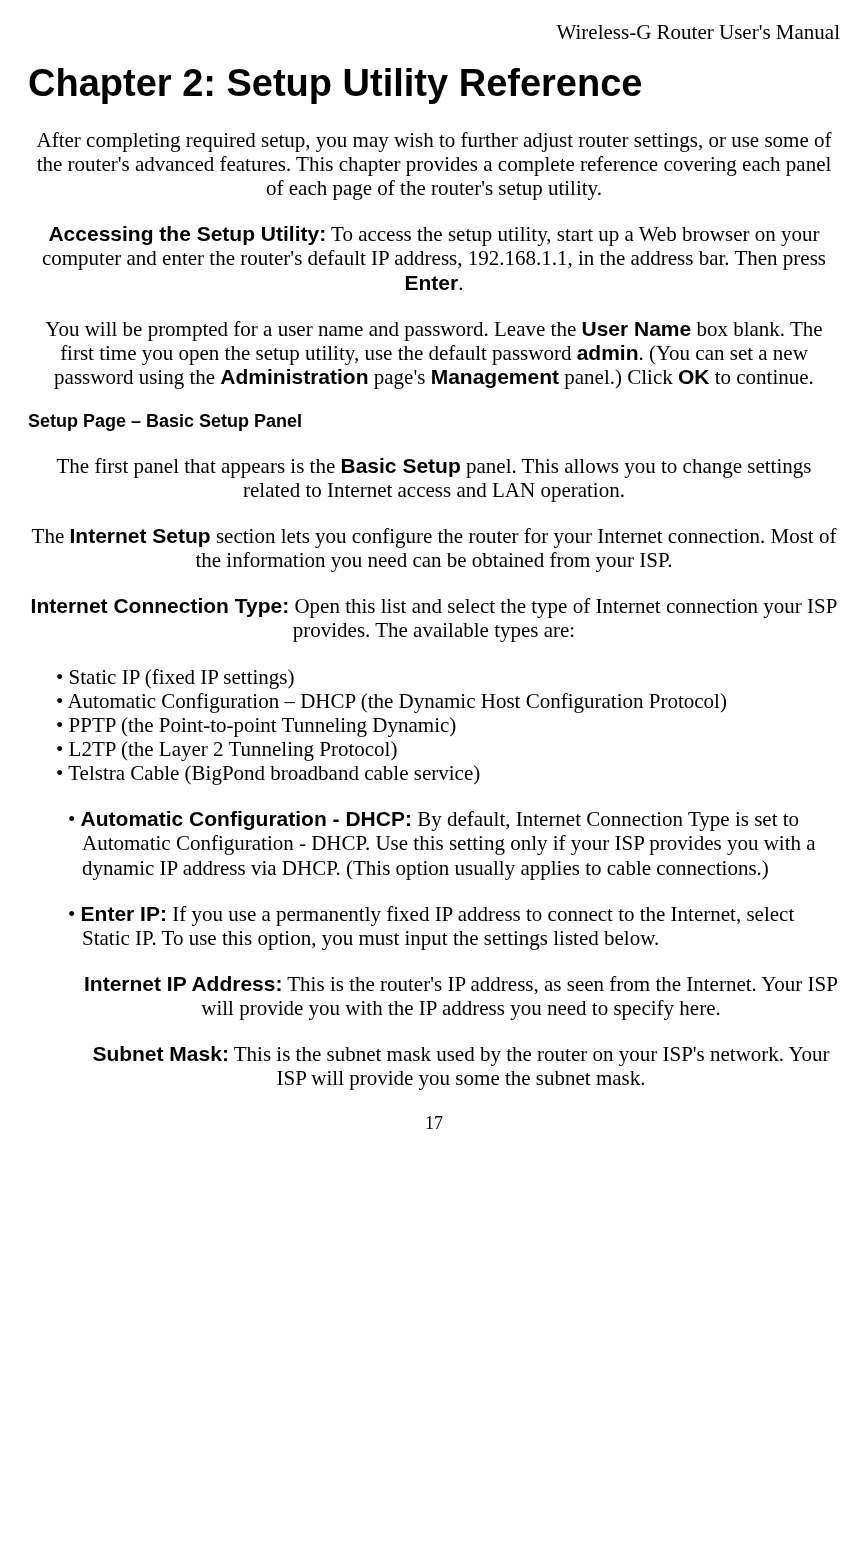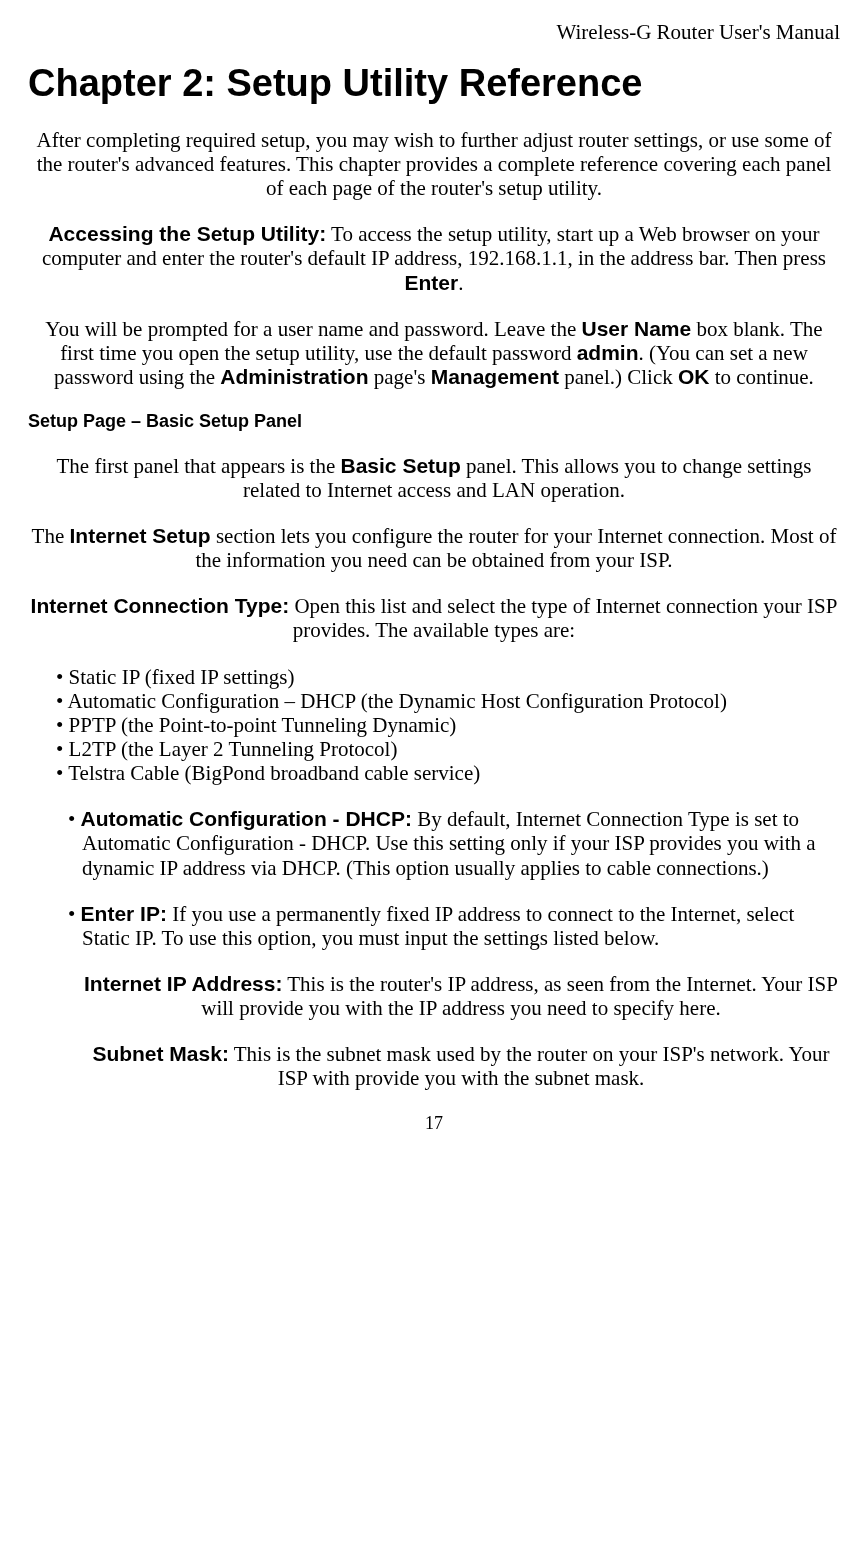--- a/index.html
+++ b/index.html
@@ -112,17 +112,17 @@
 
   <div class="detail-item">
     <span>• </span><span class="bold-sans">Enter IP:</span><span> If you use a permanently fixed IP address to connect to the Internet, select Static IP. To use this option, you must input the settings listed below.</span>
   </div>
 
   <div class="sub-item">
     <span class="bold-sans">Internet IP Address:</span><span> This is the router's IP address, as seen from the Internet. Your ISP will provide you with the IP address you need to specify here.</span>
   </div>
 
   <div class="sub-item">
-    <span class="bold-sans">Subnet Mask:</span><span> This is the subnet mask used by the router on your ISP's network. Your ISP with provide you with the subnet mask.</span>
+    <span class="bold-sans">Subnet Mask:</span><span> This is the subnet mask used by the router on your ISP's network. Your ISP will provide you some the subnet mask.</span>
   </div>
 </div>
 
 <div class="page-number">17</div>
 
 </body></html>

